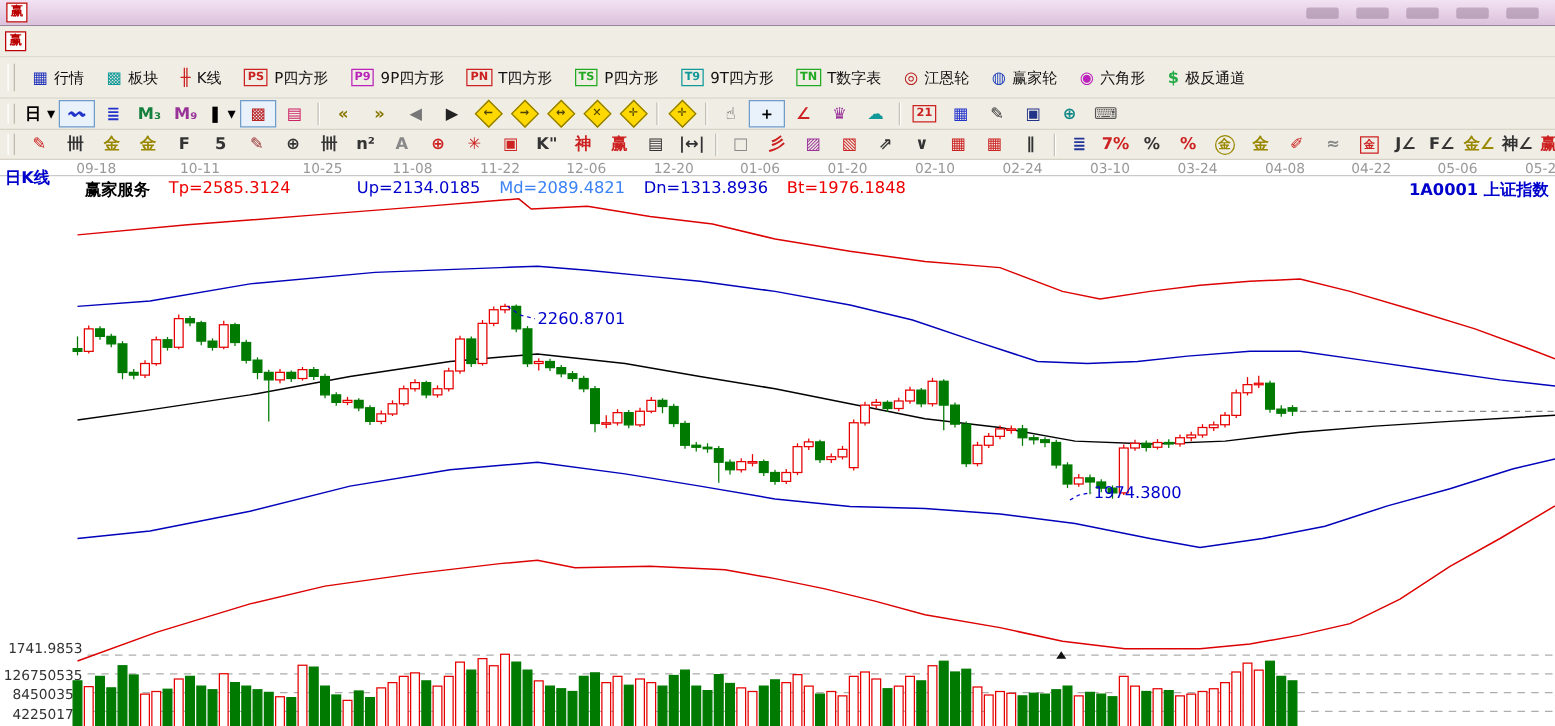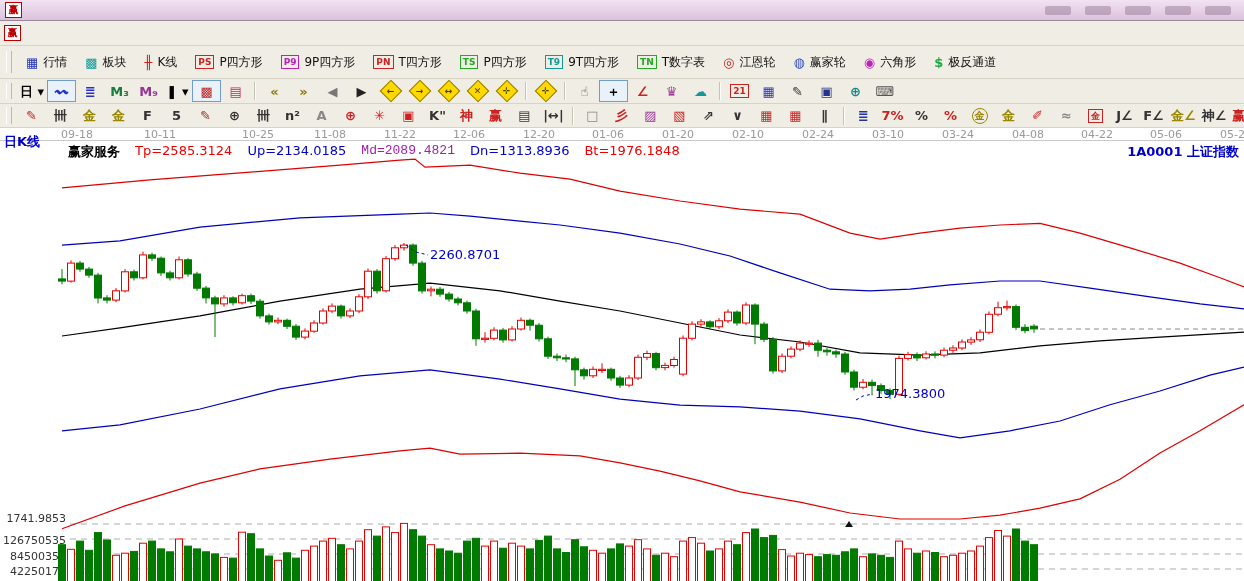--- a/index.html
+++ b/index.html
@@ -720,19 +720,19 @@
       <polyline fill="none" stroke="#0000cc" stroke-dasharray="3 3" points="406,244 416,251 428,254"></polyline>
       <text x="430" y="258" font-size="13" fill="#0000cc">2260.8701</text>
       <polyline fill="none" stroke="#0000cc" stroke-dasharray="3 3" points="856,399 863,395 873,393"></polyline>
       <text x="875" y="397" font-size="13" fill="#0000cc">1974.3800</text>
       <path d="M845 526 L853 526 L849 520 Z" fill="#111"></path>
     </svg>
   <div class="ovl" id="lbl-dayk">日K线</div>
   <div class="ovl" id="ind-row">
     <span class="nm">赢家服务</span>
     <span style="color: rgb(238, 0, 0);">Tp=2585.3124</span>
-    <span style="color: rgb(0, 0, 204);">Up=2134.0185</span>
-    <span style="color: #a21caf; font-family: Liberation Mono, monospace;">Md=2089.4821</span>
+    <span style="color: rgb(0, 0, 204); margin-left: 38px;">Up=2134.0185</span>
+    <span style="color: #3b82f6;">Md=2089.4821</span>
     <span style="color: rgb(0, 0, 204);">Dn=1313.8936</span>
     <span style="color: rgb(238, 0, 0);">Bt=1976.1848</span>
   </div>
   <div class="ovl" id="sym-lbl">1A0001  上证指数</div>
 </div>
 
 </body></html>

